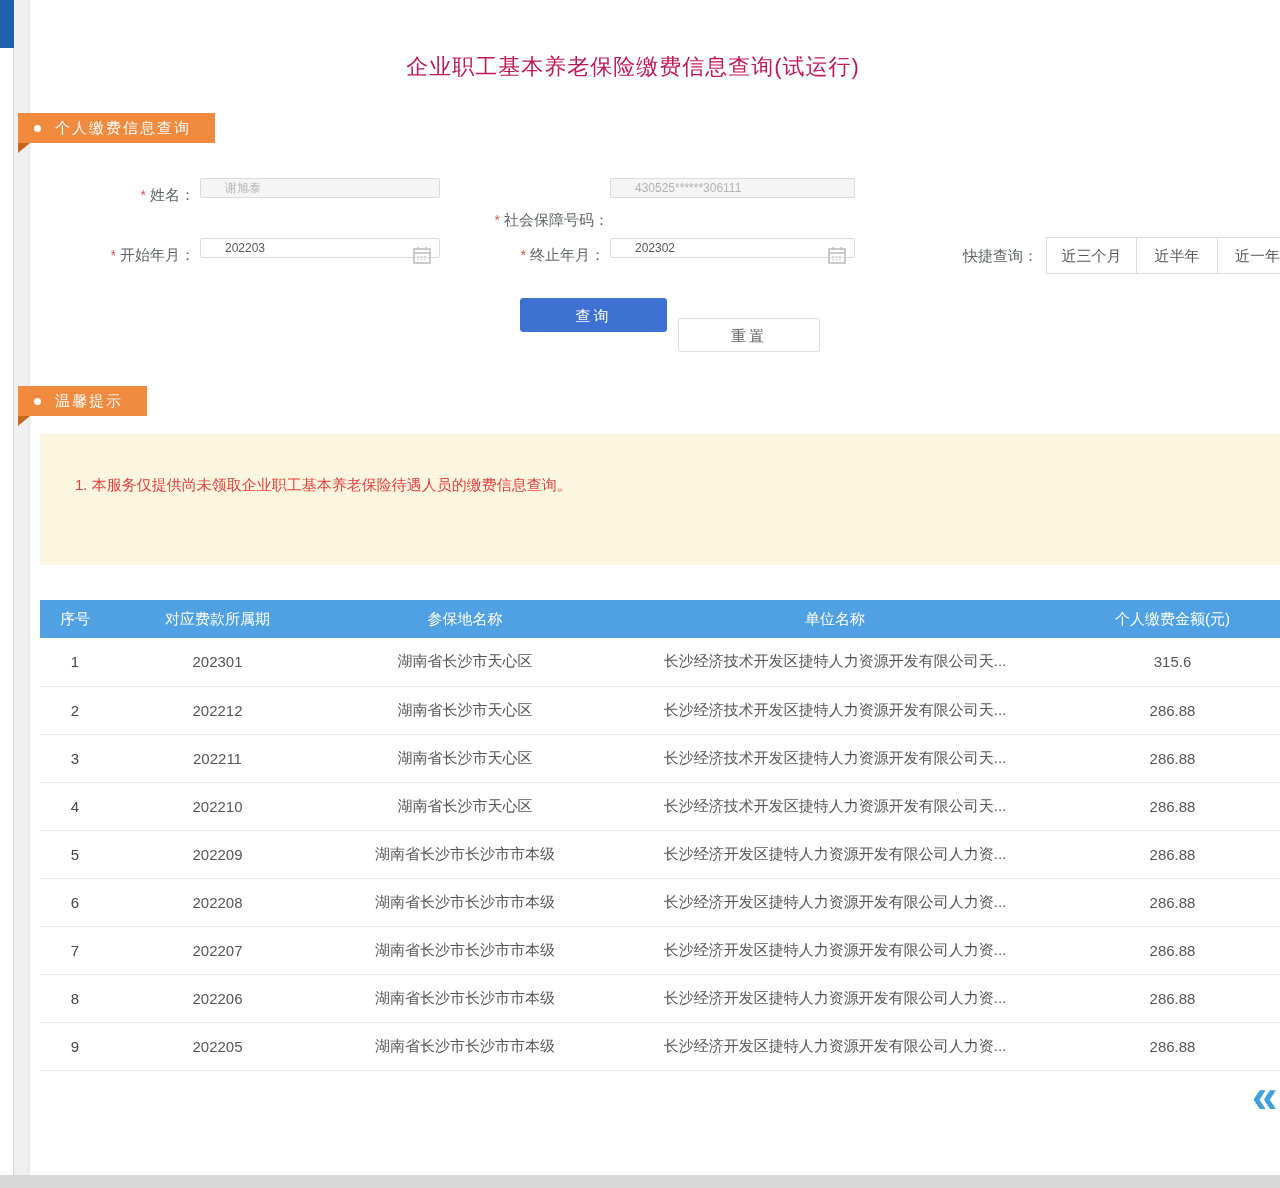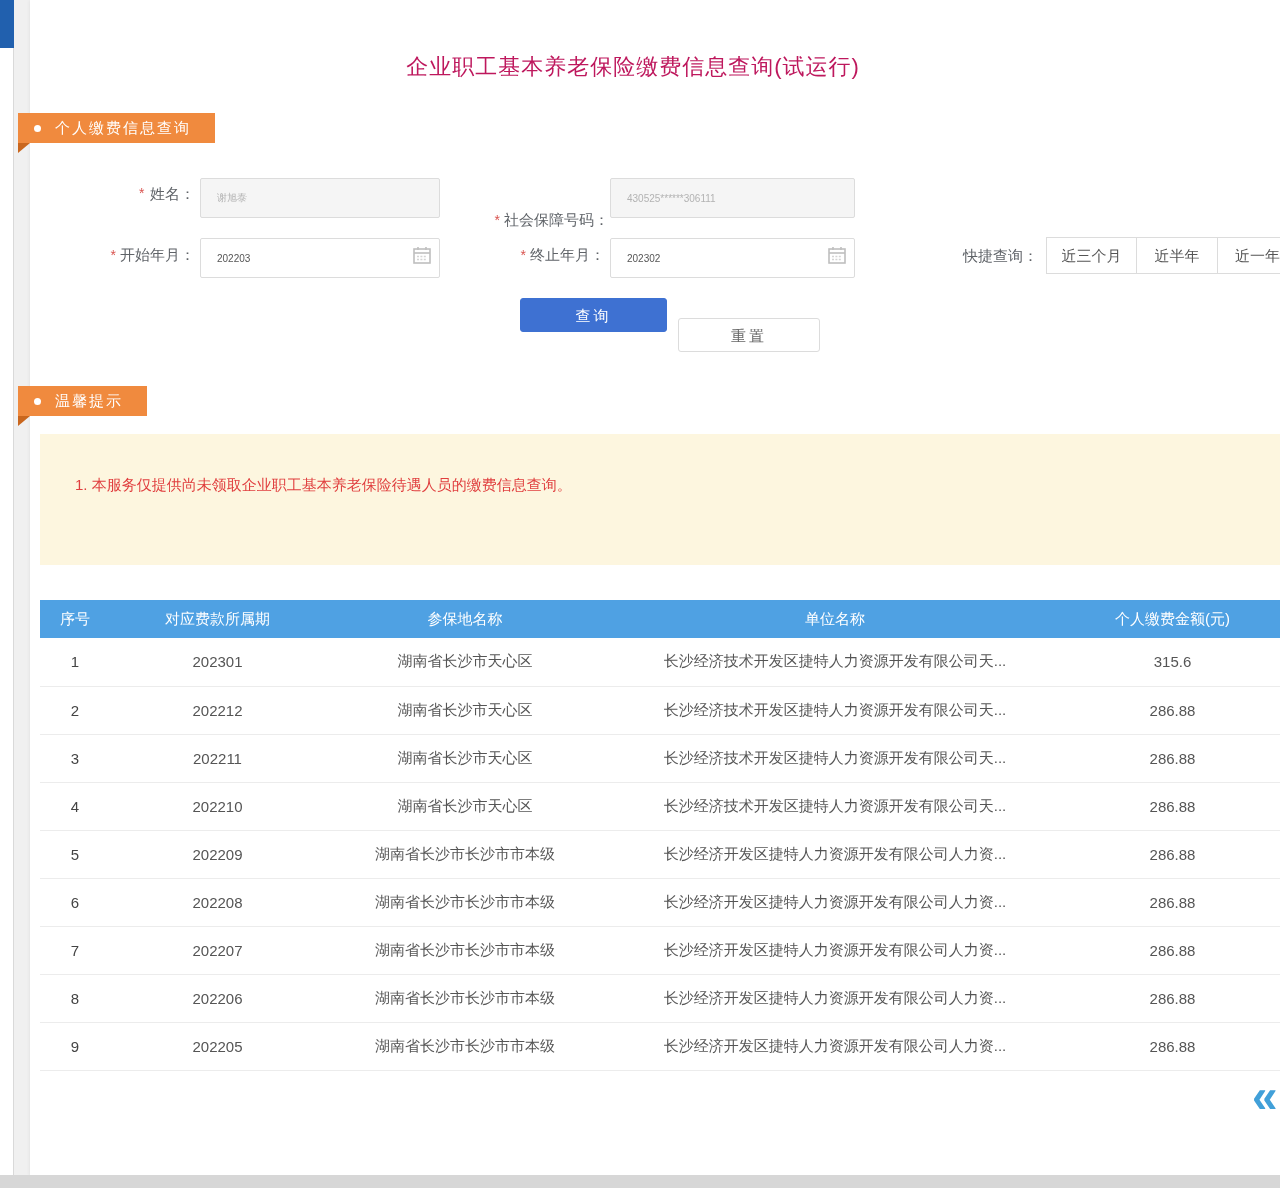--- a/index.html
+++ b/index.html
@@ -21,21 +21,21 @@
   .badge .dot { width:7px; height:7px; border-radius:50%; background:#fff; margin-right:14px; }
   .badge-fold { position:absolute; left:-12px; width:0; height:0; border-left:12px solid #c9661d; border-bottom:10px solid transparent; }
   .badge-query { top:113px; }
   .fold-query { top:143px; }
   .badge-tips { top:386px; }
   .fold-tips { top:416px; }
 
   
   .form-label { position:absolute; height:34px; line-height:34px; text-align:right; font-size:15px; color:#5f6368; }
   .star { color:#d9534f; margin-right:4px; font-size:14px; }
-  .inp { position:absolute; height:40px; border:1px solid #dcdcdc; border-radius:2px; font-size:10px; color:#555; padding:0 16px; font-family:inherit; background:#fff; }
+  .inp { position:absolute; height:20px; border:1px solid #dcdcdc; border-radius:2px; font-size:12px; color:#555; padding:0 24px; font-family:inherit; background:#fff; }
   .inp.disabled { background:#f5f5f5; color:#b3b3b3; }
   .inp-wrap { position:absolute; height:34px; }
   .inp-wrap .inp { position:absolute; left:0; top:0; width:100%; padding-right:34px; }
   .cal-icon { position:absolute; right:9px; top:8px; width:18px; height:18px; pointer-events:none; }
 
   .quick-label { position:absolute; left:900px; top:238px; width:108px; height:36px; line-height:36px; text-align:right; font-size:15px; color:#5f6368; }
   .quick-btn { position:absolute; top:237px; height:37px; background:#fff; border:1px solid #dcdcdc; font-size:15px; color:#555; text-align:center; line-height:35px; cursor:pointer; }
   .qb1 { left:1016px; width:91px; }
   .qb2 { left:1106px; width:82px; }
   .qb3 { left:1187px; width:81px; }
@@ -72,21 +72,21 @@
   <div class="card">
 
     <div class="page-title">企业职工基本养老保险缴费信息查询(试运行)</div>
 
     <div class="badge badge-query">
       <span class="dot"></span>
       <span>个人缴费信息查询</span>
     </div>
     <div class="badge-fold fold-query"></div>
 
-    <div class="form-label" style="left:60px; top:178px; width:105px;font-family:Liberation Mono, monospace;">
+    <div class="form-label" style="left:60px; top:178px; width:105px;">
       <span class="star">*</span><span>姓名：</span>
     </div>
     <input class="inp disabled" style="left: 170px; top: 178px; width: 240px;" readonly="" value="谢旭泰">
 
     <div class="form-label" style="left:434px; top:178px; width:145px;margin-top:25px;">
       <span class="star">*</span><span>社会保障号码：</span>
     </div>
     <input class="inp disabled" style="left: 580px; top: 178px; width: 245px;" readonly="" value="430525******306111">
 
     <div class="form-label" style="left:60px; top:238px; width:105px;">

